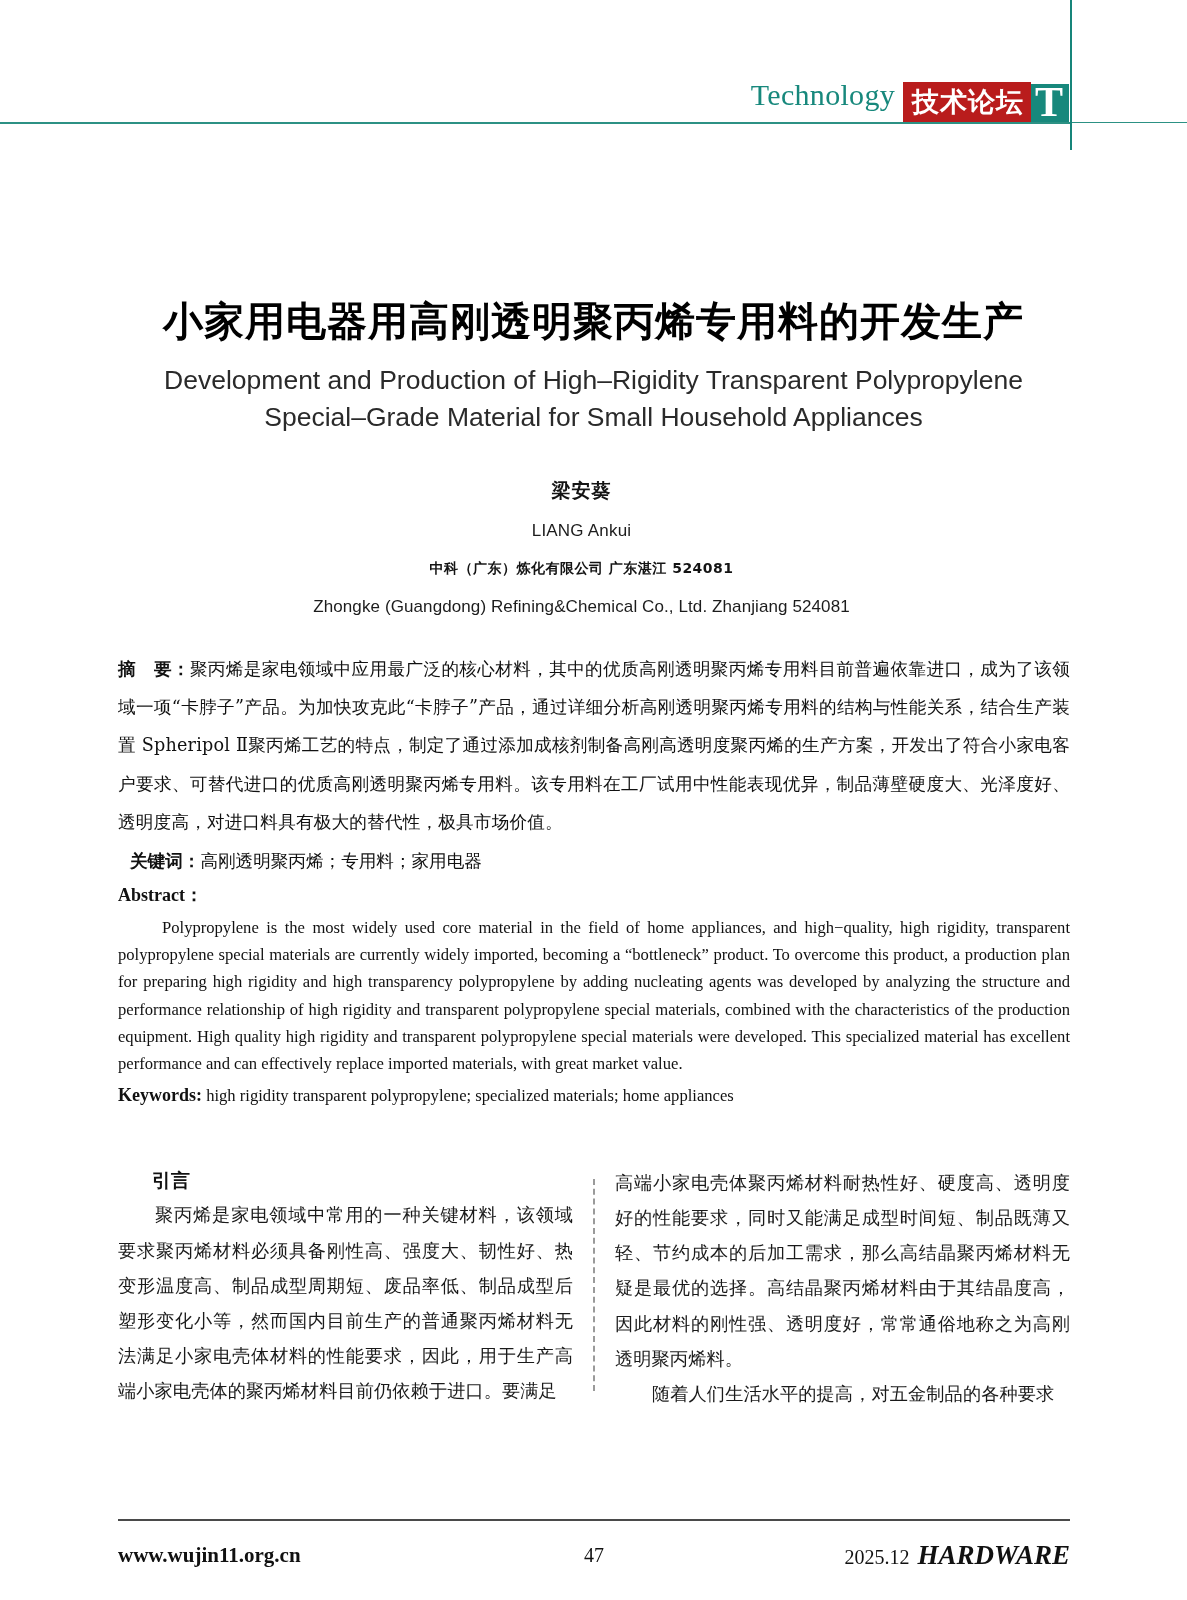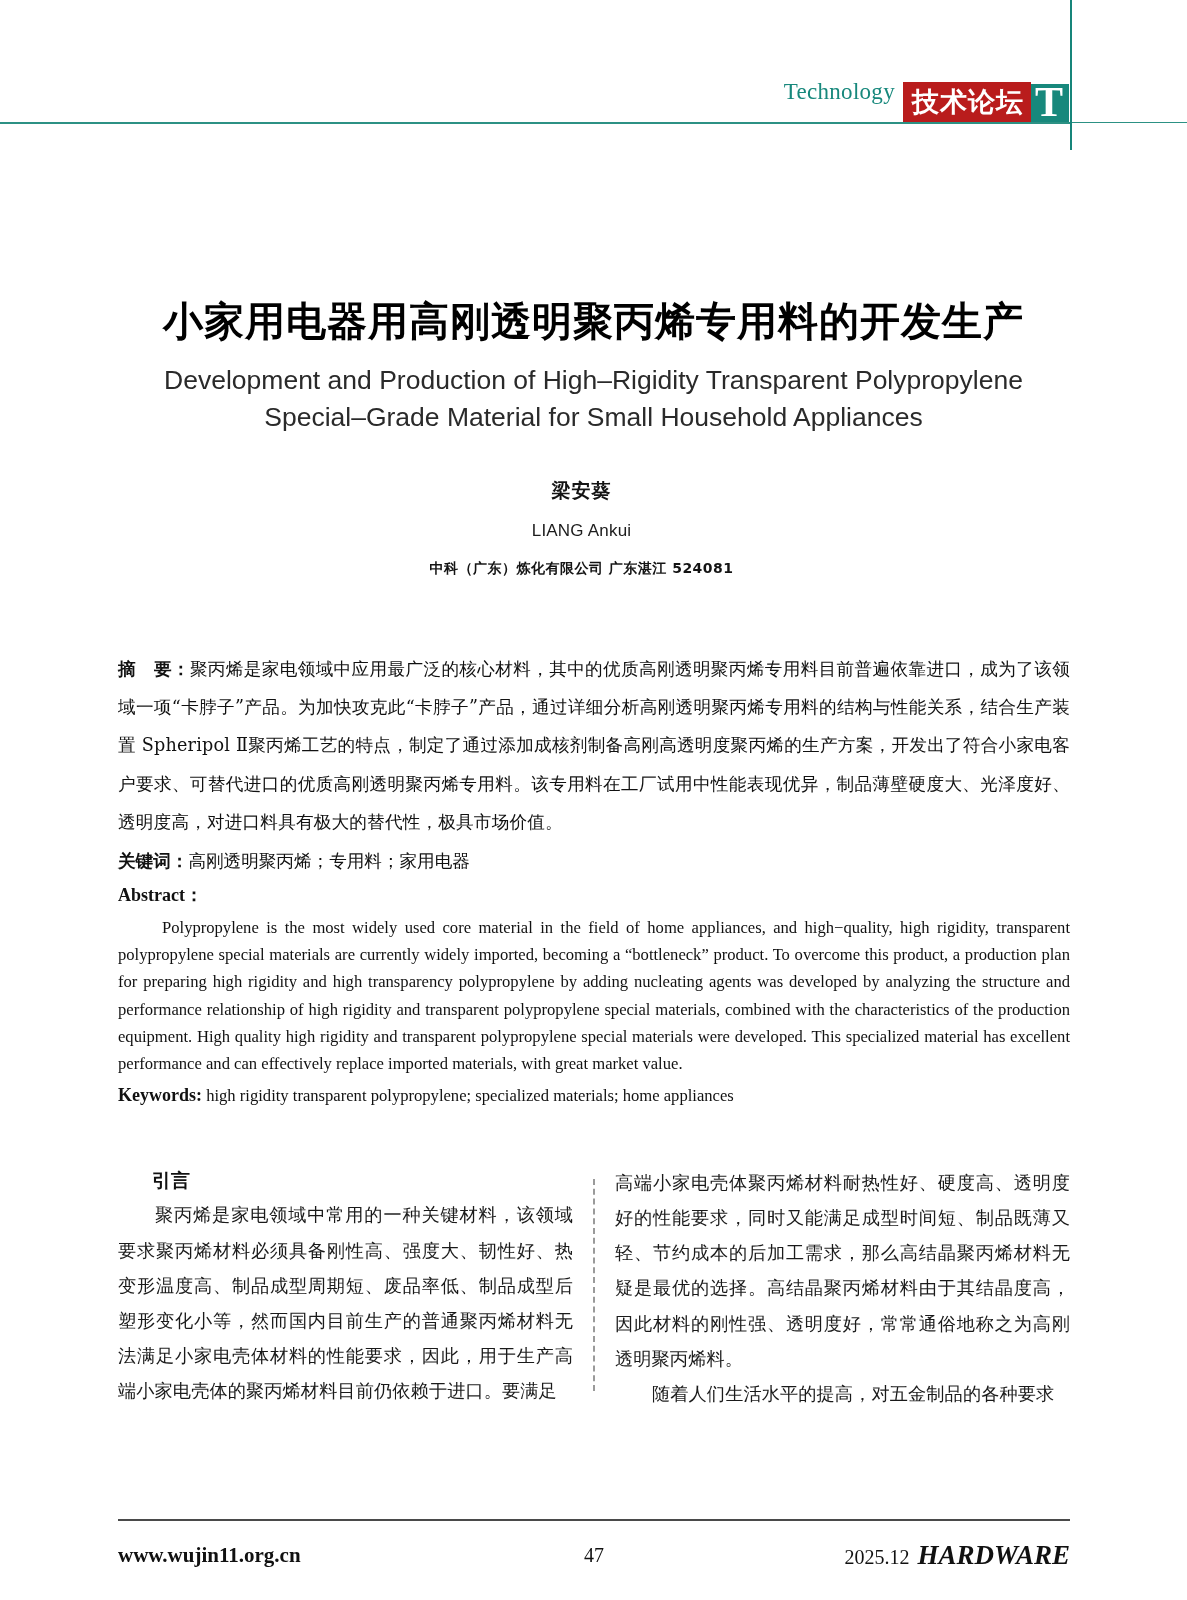--- a/index.html
+++ b/index.html
@@ -55,25 +55,25 @@
   .hdr-brand {
     position: absolute;
     right: 118px;
     top: 78px;
     display: flex;
     align-items: flex-end;
     height: 44px;
   }
   .hdr-brand-en {
     font-family: "Liberation Serif", serif;
-    font-size: 23px;
+    font-size: 30px;
     color: #17887c;
     letter-spacing: 0.3px;
     line-height: 1;
-    padding-bottom: 19px;
+    padding-bottom: 12px;
   }
   .hdr-brand-cn {
     background: #b91c1c;
     color: #ffffff;
     font-family: "DejaVu Sans", sans-serif;
     font-size: 27px;
     font-weight: 700;
     line-height: 1;
     padding: 6px 7px 7px 9px;
     margin-left: 8px;
@@ -174,20 +174,21 @@
   }
   .kw-cn {
     margin-top: 2px;
     font-family: "DejaVu Serif", serif;
     font-size: 17.6px;
     line-height: 2.0;
     color: #111111;
   }
   .kw-cn-label {
     font-weight: 700;
+    margin-left: 12px;
   }
 
   
   .abs-en {
     position: absolute;
     left: 118px;
     top: 882px;
     width: 952px;
   }
   .abs-en-label {
@@ -352,20 +353,21 @@
     <div class="title-en">
       <div>Development and Production of High–Rigidity Transparent Polypropylene</div>
       <div>Special–Grade Material for Small Household Appliances</div>
     </div>
   </div>
 
   <div class="author-block">
     <div class="au-name-cn">梁安葵</div>
     <div class="au-name-en">LIANG Ankui</div>
     <div class="au-aff-cn">中科（广东）炼化有限公司 广东湛江 524081</div>
+    <div class="au-aff-en">Zhongke (Guangdong) Refining&amp;Chemical Co., Ltd. Zhanjiang 524081</div>
   </div>
 
   <div class="abs-cn">
     <div class="abs-cn-body"><span class="abs-cn-label">摘　要：</span><span>聚丙烯是家电领域中应用最广泛的核心材料，其中的优质高刚透明聚丙烯专用料目前普遍依靠进口，成为了该领域一项“卡脖子”产品。为加快攻克此“卡脖子”产品，通过详细分析高刚透明聚丙烯专用料的结构与性能关系，结合生产装置 Spheripol Ⅱ聚丙烯工艺的特点，制定了通过添加成核剂制备高刚高透明度聚丙烯的生产方案，开发出了符合小家电客户要求、可替代进口的优质高刚透明聚丙烯专用料。该专用料在工厂试用中性能表现优异，制品薄壁硬度大、光泽度好、透明度高，对进口料具有极大的替代性，极具市场价值。</span></div>
     <div class="kw-cn"><span class="kw-cn-label">关键词：</span><span>高刚透明聚丙烯；专用料；家用电器</span></div>
   </div>
 
   <div class="abs-en">
     <div class="abs-en-label">Abstract：</div>
     <div class="abs-en-body">Polypropylene is the most widely used core material in the field of home appliances, and high−quality, high rigidity, transparent polypropylene special materials are currently widely imported, becoming a “bottleneck” product. To overcome this product, a production plan for preparing high rigidity and high transparency polypropylene by adding nucleating agents was developed by analyzing the structure and performance relationship of high rigidity and transparent polypropylene special materials, combined with the characteristics of the production equipment. High quality high rigidity and transparent polypropylene special materials were developed. This specialized material has excellent performance and can effectively replace imported materials, with great market value.</div>

